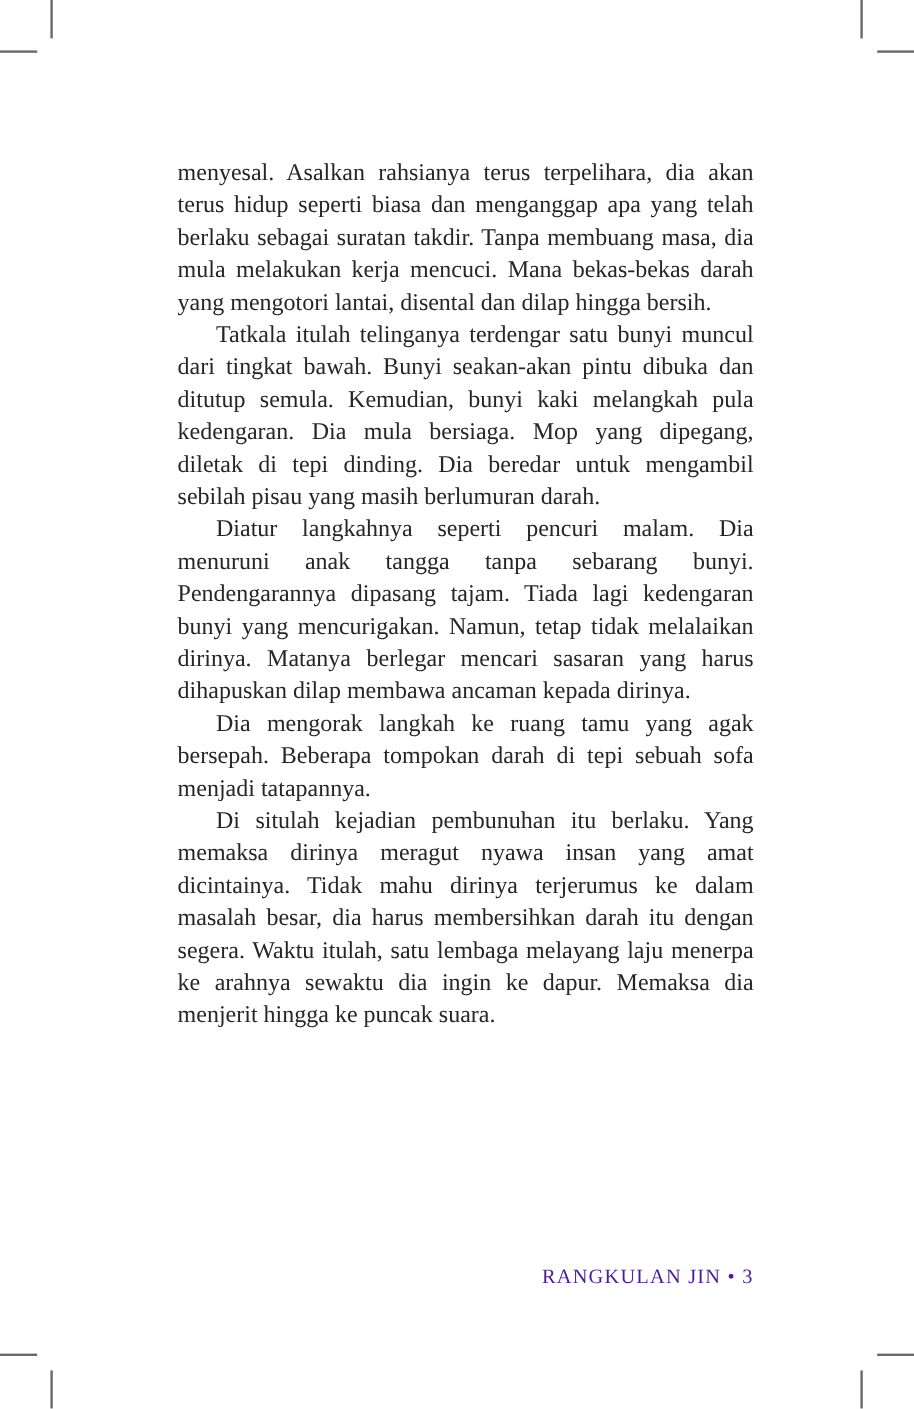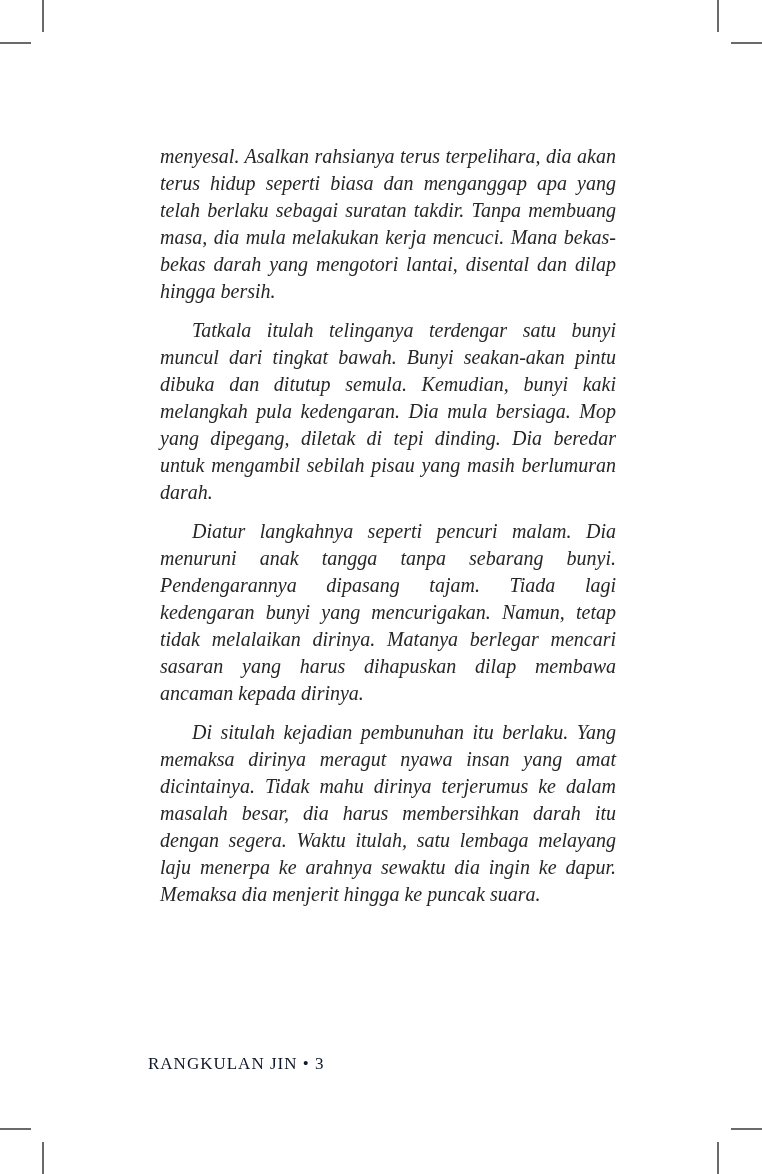--- a/index.html
+++ b/index.html
@@ -35,36 +35,35 @@
     position: absolute;
     left: 148px;
     top: 131px;
     width: 480px;
     color: #262626;
     font-size: 20px;
     line-height: 27px;
     text-align: justify;
   }
   .text-block p {
-    margin: 12px;
+    margin: 0;
     padding: 0;
     text-indent: 32px;
-    font-style: italic;
   }
   .text-block p.no-indent {
     text-indent: 0;
   }
   
   .footer {
     position: absolute;
     left: 148px;
     top: 1054px;
     width: 480px;
-    text-align: left;
-    color: #0f172a;
+    text-align: right;
+    color: #4c1d95;
     font-size: 17px;
     letter-spacing: 1px;
   }
 </style>
 </head>
 <body>
 
 <div class="page">
 
   <div class="crop v tl-v"></div>
@@ -73,20 +72,21 @@
   <div class="crop h tr-h"></div>
   <div class="crop h bl-h"></div>
   <div class="crop v bl-v"></div>
   <div class="crop h br-h"></div>
   <div class="crop v br-v"></div>
 
   <main class="text-block">
     <p class="no-indent">menyesal. Asalkan rahsianya terus terpelihara, dia akan terus hidup seperti biasa dan menganggap apa yang telah berlaku sebagai suratan takdir. Tanpa membuang masa, dia mula melakukan kerja mencuci. Mana bekas-bekas darah yang mengotori lantai, disental dan dilap hingga bersih.</p>
     <p>Tatkala itulah telinganya terdengar satu bunyi muncul dari tingkat bawah. Bunyi seakan-akan pintu dibuka dan ditutup semula. Kemudian, bunyi kaki melangkah pula kedengaran. Dia mula bersiaga. Mop yang dipegang, diletak di tepi dinding. Dia beredar untuk mengambil sebilah pisau yang masih berlumuran darah.</p>
     <p>Diatur langkahnya seperti pencuri malam. Dia menuruni anak tangga tanpa sebarang bunyi. Pendengarannya dipasang tajam. Tiada lagi kedengaran bunyi yang mencurigakan. Namun, tetap tidak melalaikan dirinya. Matanya berlegar mencari sasaran yang harus dihapuskan dilap membawa ancaman kepada dirinya.</p>
+    <p>Dia mengorak langkah ke ruang tamu yang agak bersepah. Beberapa tompokan darah di tepi sebuah sofa menjadi tatapannya.</p>
     <p>Di situlah kejadian pembunuhan itu berlaku. Yang memaksa dirinya meragut nyawa insan yang amat dicintainya. Tidak mahu dirinya terjerumus ke dalam masalah besar, dia harus membersihkan darah itu dengan segera. Waktu itulah, satu lembaga melayang laju menerpa ke arahnya sewaktu dia ingin ke dapur. Memaksa dia menjerit hingga ke puncak suara.</p>
   </main>
 
   <footer class="footer">
     <span>RANGKULAN JIN • 3</span>
   </footer>
 
 </div>
 
 </body></html>

